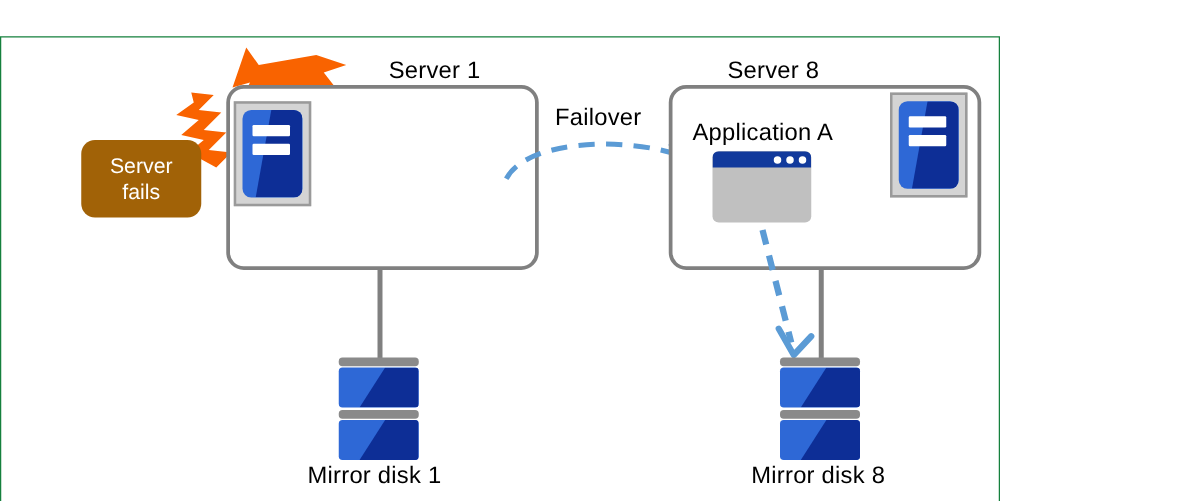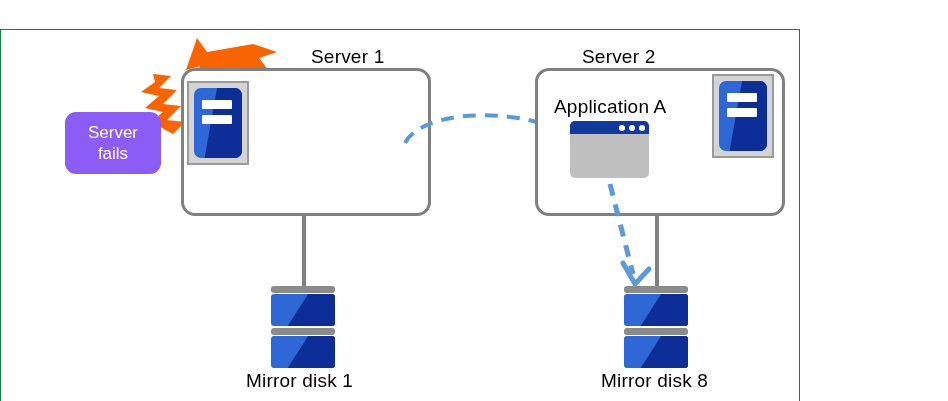--- a/index.html
+++ b/index.html
@@ -75,21 +75,21 @@
     border-radius:1px;
   }
   .server-icon .bar.b1{top:17%;}
   .server-icon .bar.b2{top:38%;}
 
   
   #server-fails{
     position:absolute;
     left:64px;top:82px;
     width:96px;height:62px;
-    background:#8b5cf6;
+    background:#a16207;
     border-radius:11px;
     color:#ffffff;
     font-size:17px;
     line-height:21px;
     text-align:center;
     display:flex;
     flex-direction:column;
     align-items:center;
     justify-content:center;
   }
@@ -175,22 +175,23 @@
   <div id="server-fails">
     <span>Server</span>
     <span>fails</span>
   </div>
 
   <svg class="layer" viewBox="0 0 948 401">
     <path d="M 404 113 C 420 82, 500 78, 548 96" fill="none" stroke="#5b9bd5" stroke-width="4" stroke-dasharray="13 9" stroke-linecap="butt"></path>
     <polyline points="536,86 549,105 563,83" fill="none" stroke="#5b9bd5" stroke-width="4" stroke-linecap="round" stroke-linejoin="round"></polyline>
   </svg>
 
-
-  <div class="label" id="server2-label">Server 2</div>
+  <div class="label" id="failover-label">Failover</div>
+
+  <div class="label" id="server2-label">Server 8</div>
   <div class="server-box" id="server2-box"></div>
 
   <div class="label" id="application-label">Application A</div>
 
   <div id="app-window">
     <div class="titlebar">
       <span class="dot"></span>
       <span class="dot"></span>
       <span class="dot"></span>
     </div>

